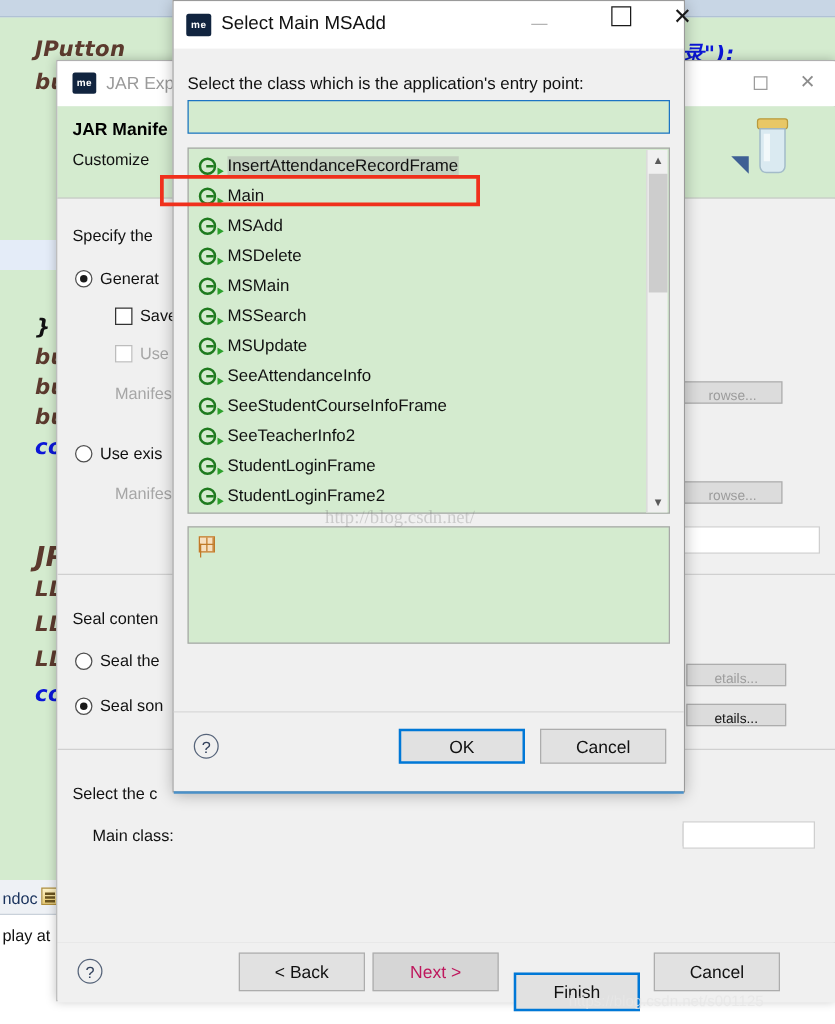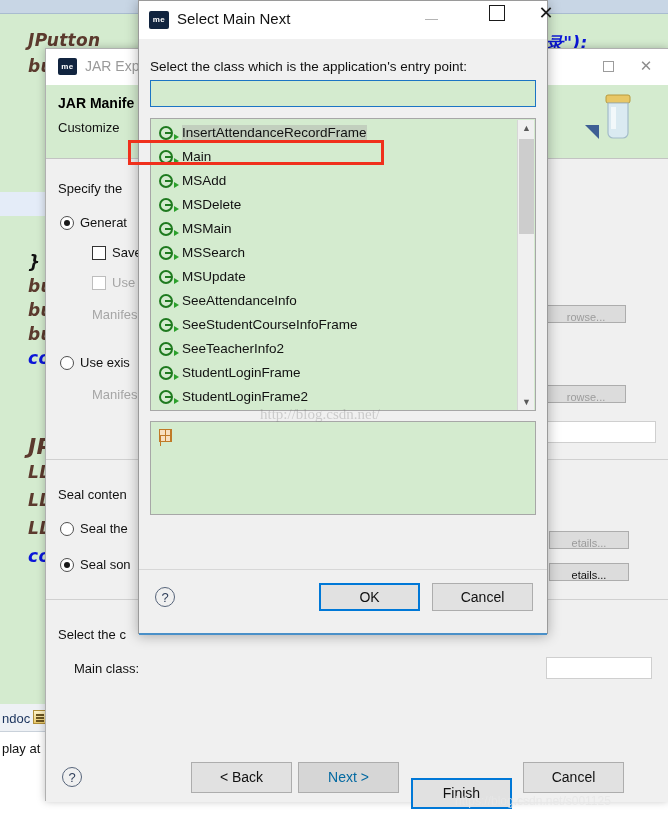--- a/index.html
+++ b/index.html
@@ -139,21 +139,21 @@
   .help-circle {
     position: absolute; width: 20px; height: 20px; border-radius: 50%;
     border: 1px solid #56647a; color: #32415c; font-size: 13px;
     text-align: center; line-height: 19px;
   }
   .big-btn {
     position: absolute; width: 101px; height: 31px; background: #e1e1e1;
     border: 1px solid #adadad; font-size: 14px; color: #111;
     text-align: center; line-height: 29px;
   }
-  .big-btn.disabled { background: #d6d6d6; color: #0369a1; }
+  .big-btn.disabled { background: #d6d6d6; color: #be185d; }
   .big-btn.primary { background: #e1e1e1; border: 2px solid #0078d7; line-height: 27px; }
 
   
   .dlg {
     position: absolute; left: 138px; top: 0; width: 410px; height: 634px;
     background: #f0f0f0; border: 1px solid #9a9a9a;
     box-shadow: 0 2px 12px rgba(0,0,0,.3);
   }
   .dlg-titlebar {
     position: absolute; left: 0; top: 0; width: 408px; height: 38px; background: #ffffff;
@@ -375,21 +375,21 @@
           <div class="big-btn primary" style="left: 365px; top: 24px;">Finish</div>
           <div class="big-btn" style="left: 477px; top: 8px;">Cancel</div>
         </div>
     </div>
   </div>
 
   <div class="dlg">
 
     <div class="dlg-titlebar">
       <div class="dlg-icon">me</div>
-      <div class="dlg-title">Select Main Next</div>
+      <div class="dlg-title">Select Main MSAdd</div>
       <div class="dlg-min"></div>
       <div class="dlg-max"></div>
       <div class="dlg-close">✕</div>
     </div>
 
     <div class="dlg-body">
 
       <div class="dlg-prompt">Select the class which is the application's entry point:</div>
 
       <div class="filter-input">

